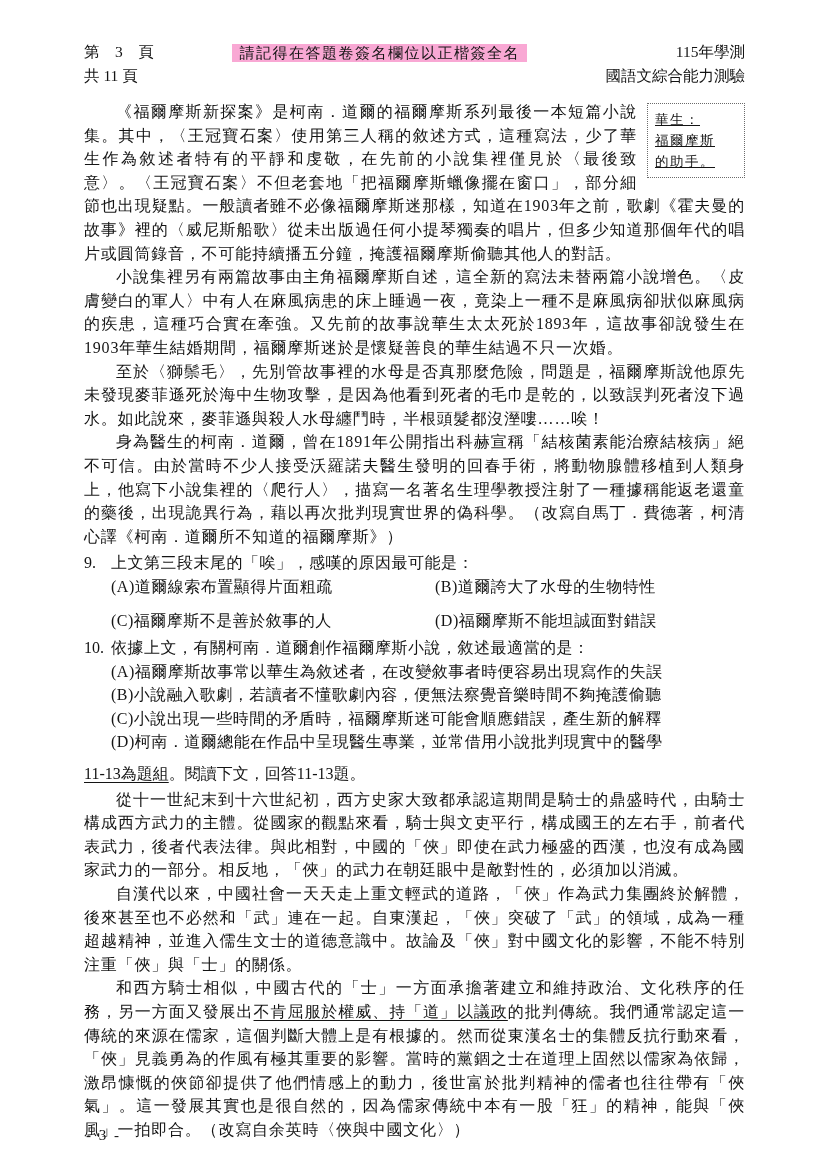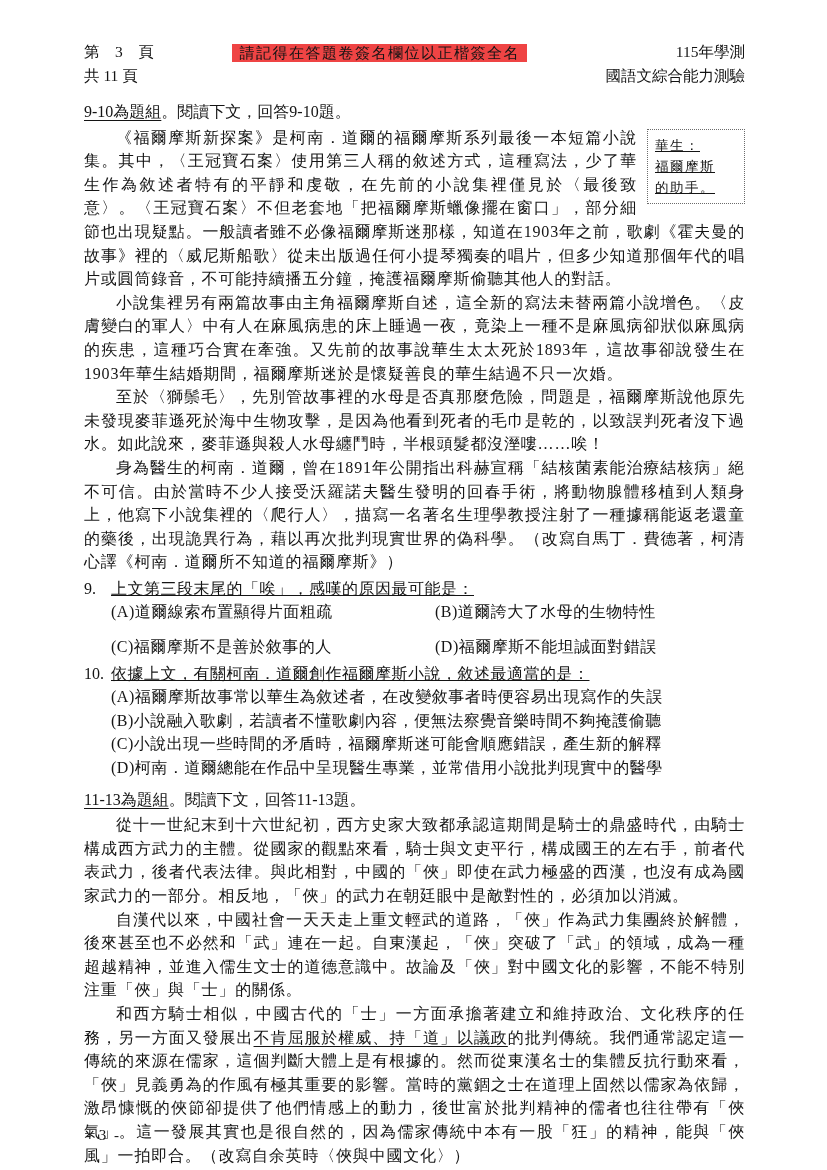--- a/index.html
+++ b/index.html
@@ -11,40 +11,40 @@
     background:#ffffff;
     color:#141414;
     font-family:"Liberation Serif","DejaVu Serif",serif;
     overflow:hidden;
   }
   
   .hdr{display:flex;justify-content:space-between;align-items:flex-start;
        font-size:15.5px;line-height:24px;margin-bottom:12px;}
   .hdr-left div{white-space:pre;}
   .hdr-center{flex:1;text-align:center;padding-top:1px;}
-  .notice{background:#ef4444;padding:1px 7px;letter-spacing:1.5px;font-size:15px;}
+  .notice{background:#f9a8d4;padding:1px 7px;letter-spacing:1.5px;font-size:15px;}
   .hdr-right{text-align:right;}
   
   .intro{font-size:16px;line-height:23.6px;margin:8px 0 2px;}
   .u{text-decoration:underline;text-underline-offset:3px;}
   .para{margin:0;font-size:16px;line-height:23.6px;text-align:justify;
         text-indent:2em;letter-spacing:0.8px;}
   .sidebox{
     float:right;width:82px;
     border:1.5px dotted #6a6a6a;
     padding:5px 7px;margin:3px 0 6px 10px;
     font-size:13.5px;line-height:21px;
     text-indent:0;letter-spacing:1.5px;text-align:left;text-decoration:underline;
   }
   .sb-line{display:block;}
   
   .question{font-size:16px;line-height:23.6px;margin-top:3px;}
   .qline{display:flex;}
   .qnum{flex:0 0 27px;letter-spacing:0;}
-  .qstem{flex:1;letter-spacing:0.5px;text-decoration:underline;}
+  .qstem{flex:1;letter-spacing:0.5px;}
   .opts{margin-left:27px;letter-spacing:0.5px;}
   .opts.two-col{display:grid;grid-template-columns:313px 1fr;gap:11px;}
   .opts.one-col span{display:block;}
   
   .ftr{position:absolute;left:86px;bottom:26px;font-size:15px;letter-spacing:2px;}
   section{display:block;}
 </style>
 </head>
 <body>
 
@@ -57,21 +57,20 @@
     </div>
     <div class="hdr-center">
       <span class="notice">請記得在答題卷簽名欄位以正楷簽全名</span>
     </div>
     <div class="hdr-right">
       <div>115年學測</div>
       <div>國語文綜合能力測驗</div>
     </div>
   </header>
 
-  <div class="intro"><span class="u">9-10為題組</span><span>。閱讀下文，回答9-10題。</span></div>
 
   <section>
     <p class="para">
       <span class="sidebox">
         <span class="sb-line">華生：</span>
         <span class="sb-line">福爾摩斯</span>
         <span class="sb-line">的助手。</span>
       </span><span>《福爾摩斯新探案》是柯南．道爾的福爾摩斯系列最後一本短篇小說集。其中，〈王冠寶石案〉使用第三人稱的敘述方式，這種寫法，少了華生作為敘述者特有的平靜和虔敬，在先前的小說集裡僅見於〈最後致意〉。〈王冠寶石案〉不但老套地「把福爾摩斯蠟像擺在窗口」，部分細節也出現疑點。一般讀者雖不必像福爾摩斯迷那樣，知道在1903年之前，歌劇《霍夫曼的故事》裡的〈威尼斯船歌〉從未出版過任何小提琴獨奏的唱片，但多少知道那個年代的唱片或圓筒錄音，不可能持續播五分鐘，掩護福爾摩斯偷聽其他人的對話。</span>
     </p>
     <p class="para">小說集裡另有兩篇故事由主角福爾摩斯自述，這全新的寫法未替兩篇小說增色。〈皮膚變白的軍人〉中有人在麻風病患的床上睡過一夜，竟染上一種不是麻風病卻狀似麻風病的疾患，這種巧合實在牽強。又先前的故事說華生太太死於1893年，這故事卻說發生在1903年華生結婚期間，福爾摩斯迷於是懷疑善良的華生結過不只一次婚。</p>

